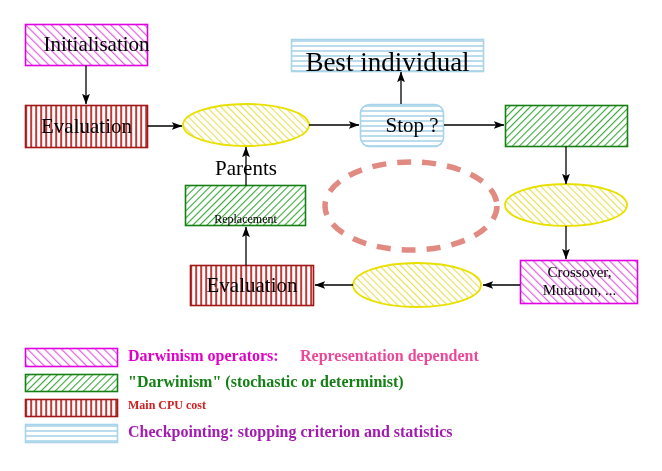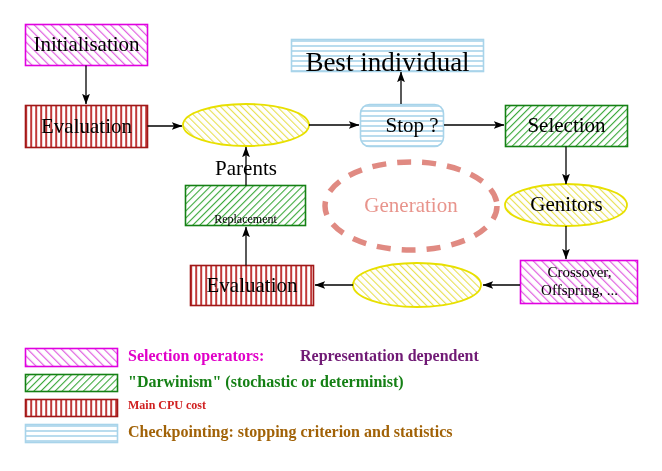--- a/index.html
+++ b/index.html
@@ -118,46 +118,43 @@
       <line x1="246" y1="265.5" x2="246" y2="227" marker-end="url(#arrowhead)"></line>
       <line x1="246" y1="185.5" x2="246" y2="147" marker-end="url(#arrowhead)"></line>
     </g>
 
     <rect x="25.5" y="348.5" width="92" height="18" fill="url(#p-magenta)" stroke="#E000E0" stroke-width="1.6"></rect>
     <rect x="25.5" y="374.5" width="92" height="17" fill="url(#p-green)" stroke="#148014" stroke-width="1.6"></rect>
     <rect x="25.5" y="399.5" width="92" height="17" fill="url(#p-red)" stroke="#A01818" stroke-width="1.6"></rect>
     <rect x="25.5" y="424.5" width="92" height="18" fill="url(#p-blue)" stroke="#A8D4EA" stroke-width="1.6"></rect>
   </svg>
 
-  <div class="node-label" style="left:25px; top:24px; width:123px; height:42px; font-size:21px;">Initialisation</div>
+  <div class="node-label" style="left:35px; top:24px; width:123px; height:42px; font-size:21px;">Initialisation</div>
 
   <div class="node-label" style="left:25px; top:105px; width:123px; height:43px; font-size:21px;">Evaluation</div>
 
   <div class="node-label" style="left:183px; top:104px; width:126px; height:42px; font-size:21px;margin-top:44px;">Parents</div>
 
   <div class="node-label" style="left:360px; top:104px; width:104px; height:43px; font-size:21px;">Stop ?</div>
 
   <div class="node-label" style="left:291px; top:38px; width:193px; height:50px; font-size:27px;">Best individual</div>
 
-  <div class="node-label" style="left:505px; top:105px; width:123px; height:42px; font-size:21px;">Selection</div>
 
-  <div class="node-label" style="left:505px; top:184px; width:123px; height:42px; font-size:21px;">Genitors</div>
 
   <div class="node-label" style="left:521px; top:260px; width:117px; height:44px; font-size:15px; line-height:1.18;">Crossover,
-Offspring, ...</div>
+Mutation, ...</div>
 
 
   <div class="node-label" style="left:190px; top:265px; width:124px; height:41px; font-size:21px;">Evaluation</div>
 
   <div class="node-label" style="left:185px; top:199px; width:121px; height:41px; font-size:12px;">Replacement</div>
 
-  <div class="node-label" style="left:325px; top:186px; width:172px; height:40px; font-size:21px; color:#E8948C;">Generation</div>
 
-  <div class="legend-text" style="left:128px; top:347px; font-size:16px; color:#E000C8;">Selection operators:</div>
-  <div class="legend-text" style="left:300px; top:347px; font-size:16px; color:#701a75;text-align:center;">Representation dependent</div>
+  <div class="legend-text" style="left:128px; top:347px; font-size:16px; color:#E000C8;">Darwinism operators:</div>
+  <div class="legend-text" style="left:300px; top:347px; font-size:16px; color:#ec4899;text-align:center;">Representation dependent</div>
 
   <div class="legend-text" style="left:128px; top:373px; font-size:16px; color:#158015;">"Darwinism" (stochastic or determinist)</div>
 
   <div class="legend-text" style="left:128px; top:398px; font-size:12px; color:#D02020;">Main CPU cost</div>
 
-  <div class="legend-text" style="left:128px; top:423px; font-size:16px; color:#a16207;">Checkpointing: stopping criterion and statistics</div>
+  <div class="legend-text" style="left:128px; top:423px; font-size:16px; color:#a21caf;">Checkpointing: stopping criterion and statistics</div>
 
 </div>
 
 </body></html>

